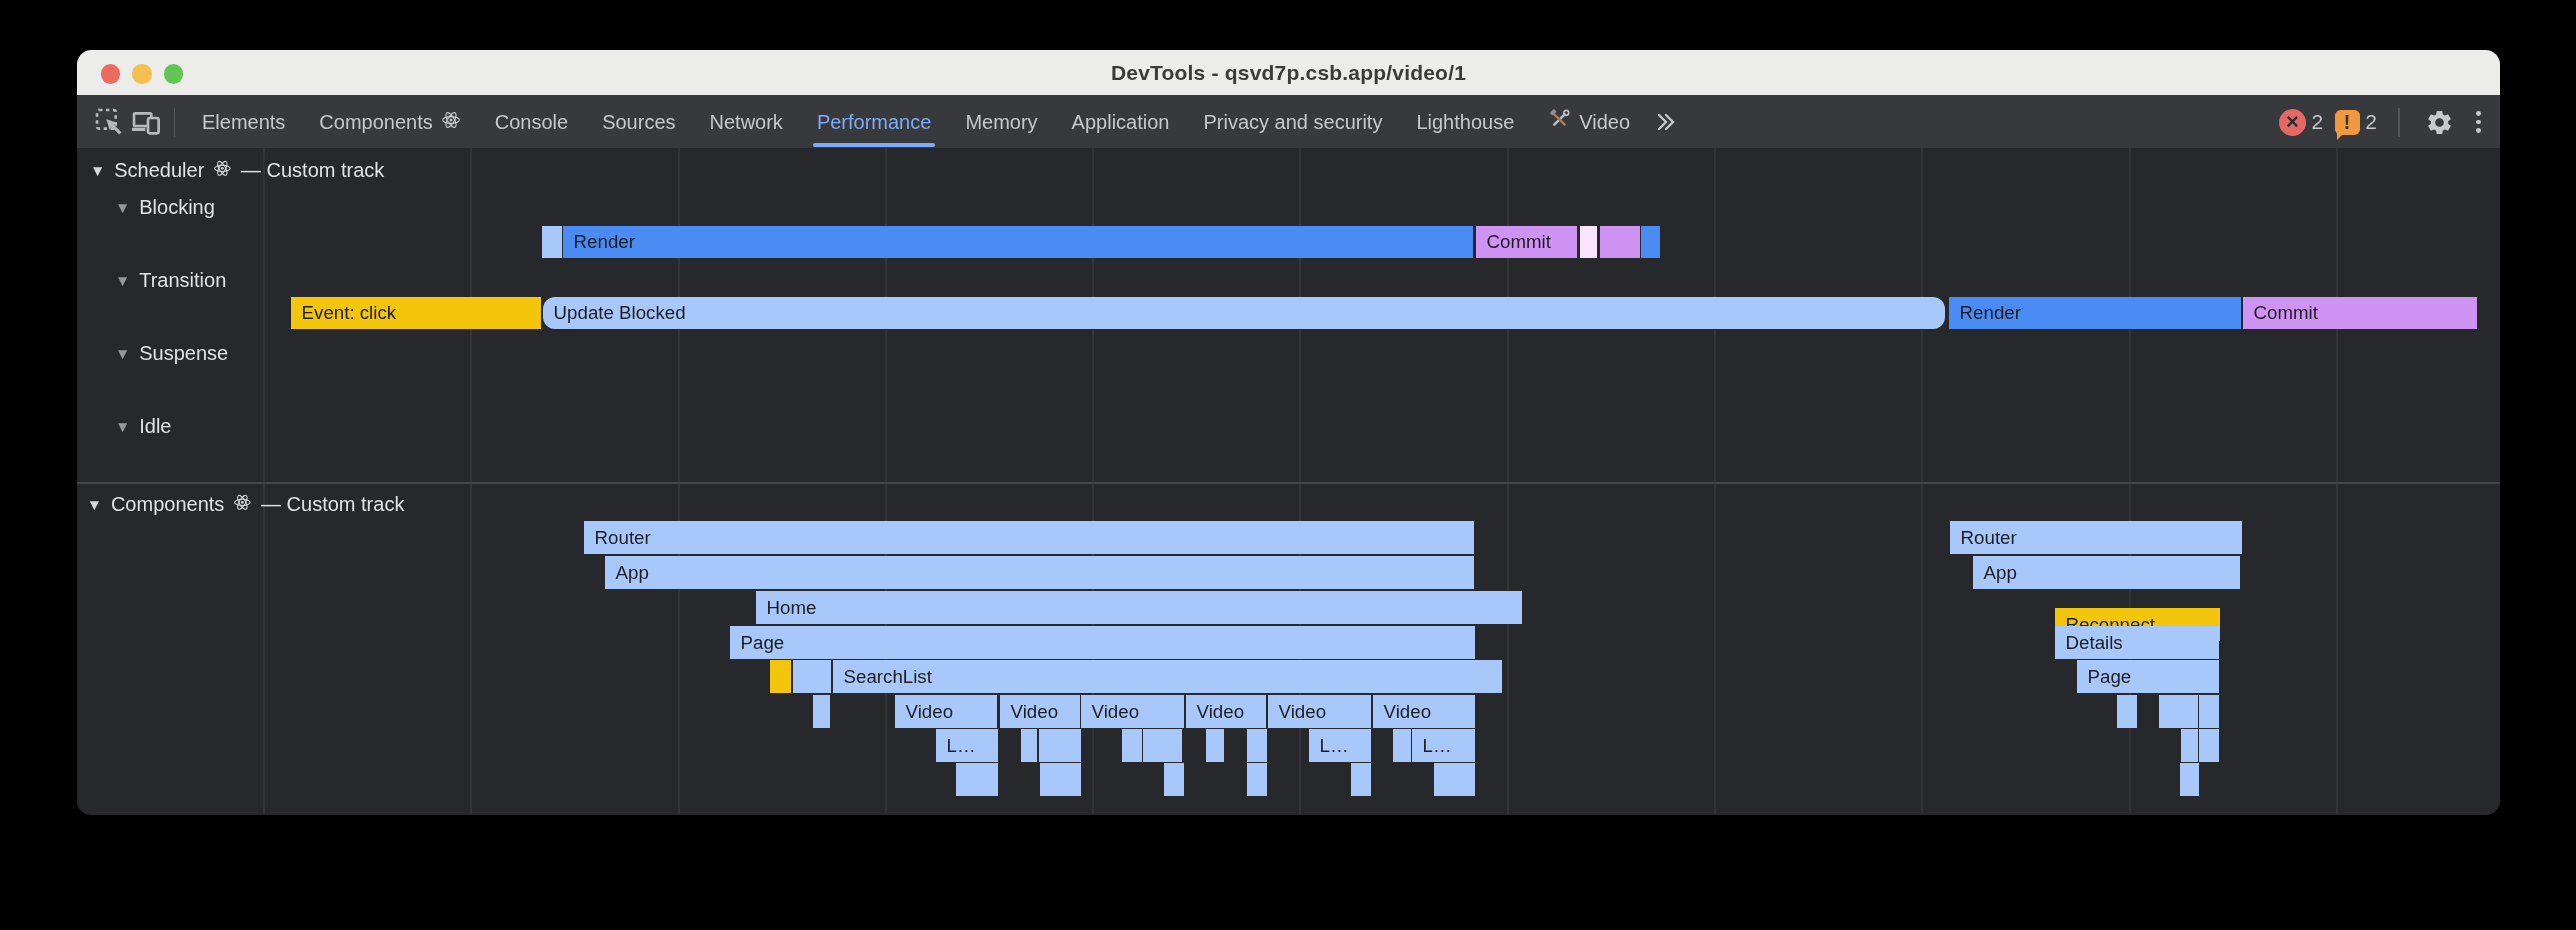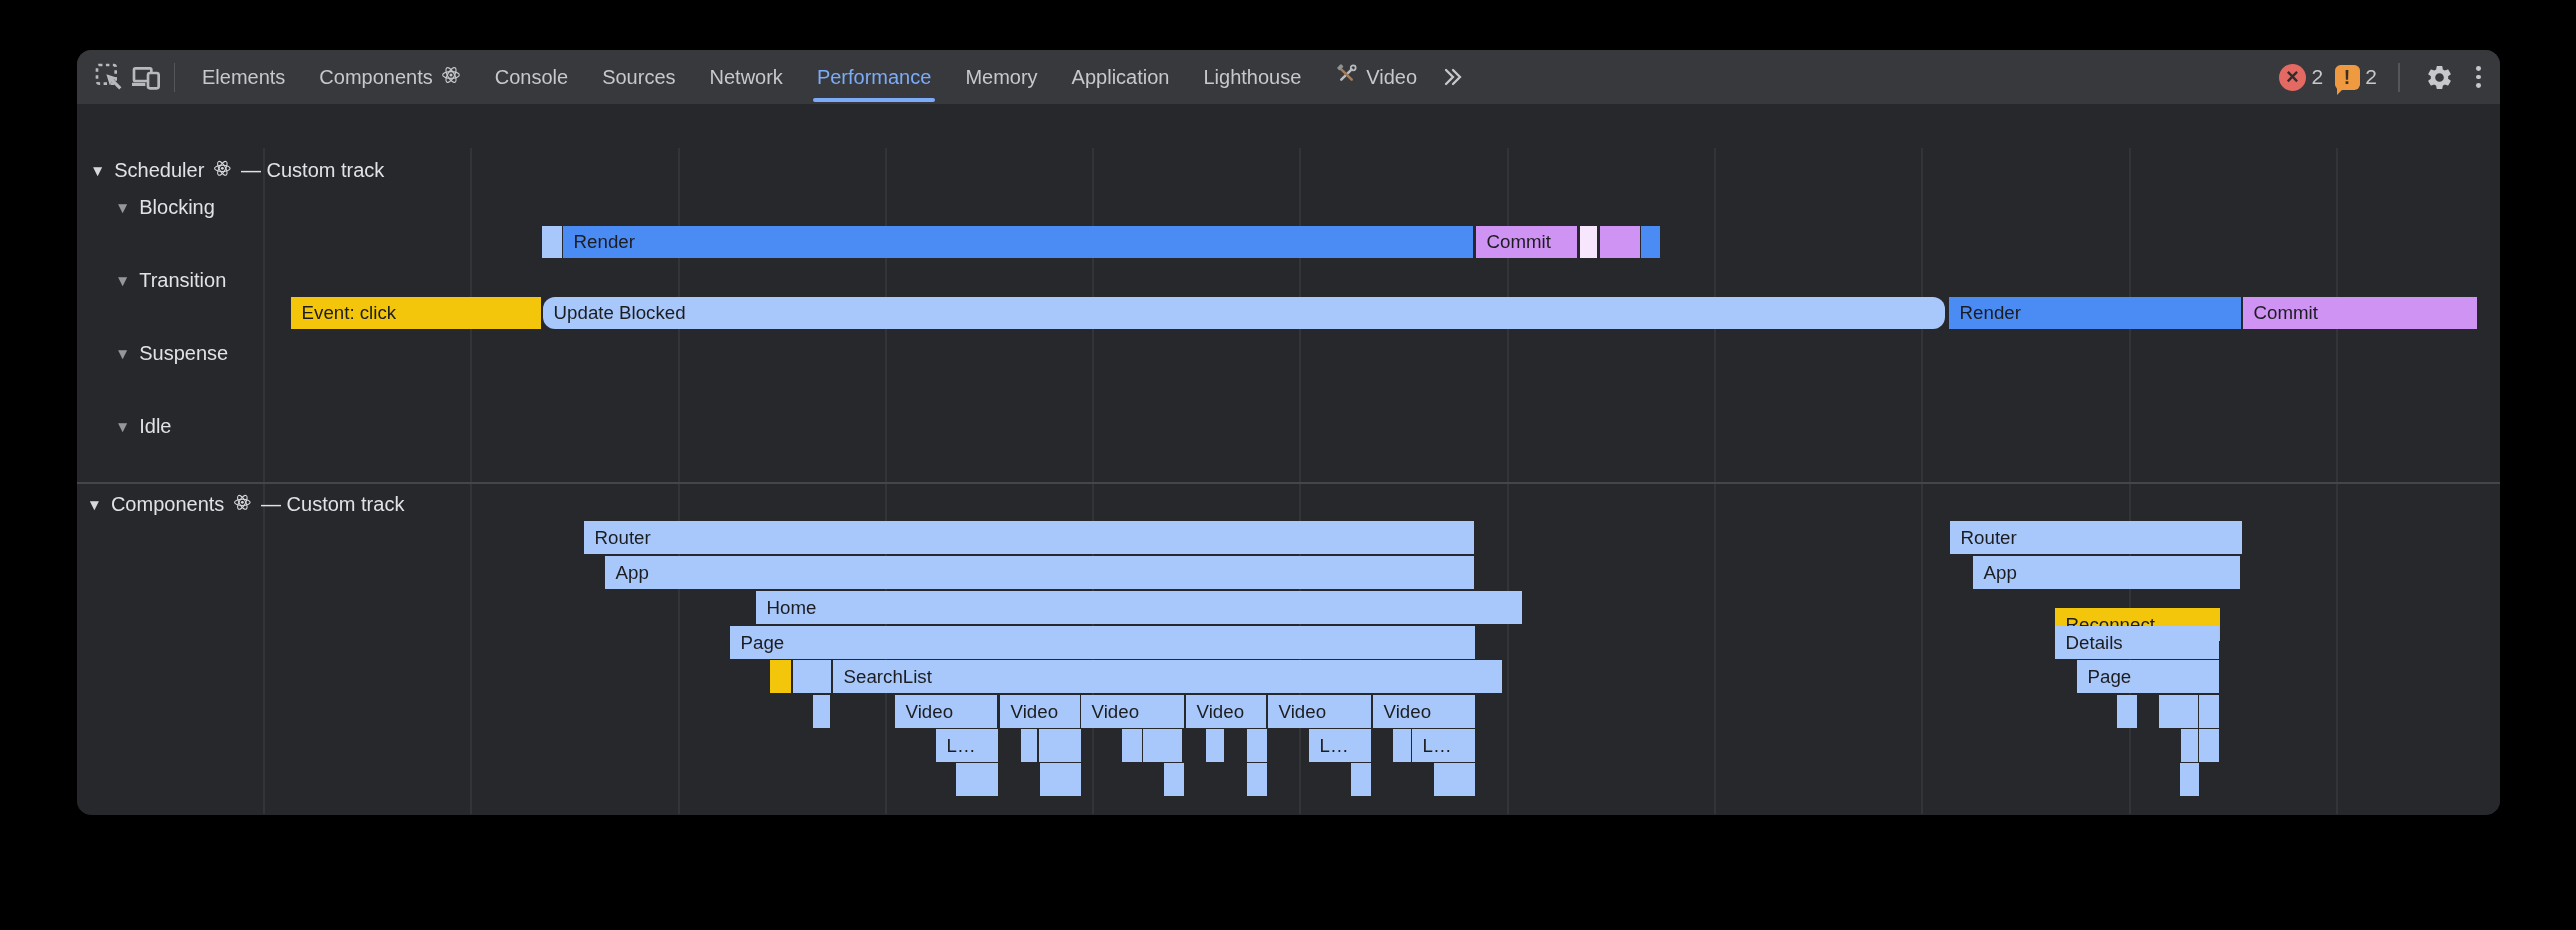--- a/index.html
+++ b/index.html
@@ -38,20 +38,28 @@
   .tri.dim{color:#94979b;}
   .atom{color:#d6d8db;}
   .bar{position:absolute;box-sizing:border-box;display:flex;align-items:center;overflow:hidden;
     white-space:nowrap;font-size:18.7px;color:#1c1d20;padding-left:10.6px;}
 </style>
 </head>
 <body>
 
 <div class="window">
 
+  <div class="titlebar">
+    <div class="traffic">
+      <div class="tl red"></div>
+      <div class="tl yellow"></div>
+      <div class="tl green"></div>
+    </div>
+    <div class="wtitle">DevTools - qsvd7p.csb.app/video/1</div>
+  </div>
 
   <div class="toolbar">
     <div class="ticon">
       <svg width="32" height="32" viewBox="0 0 24 24" fill="none">
         <rect x="3" y="3" width="14" height="14" rx="1.5" stroke="#b7b9bc" stroke-width="2" stroke-dasharray="2.6 2.6"></rect>
         <path d="M10 10 L18.2 12.6 L14.4 14.4 L12.6 18.2 Z" fill="#b7b9bc"></path>
         <line x1="14" y1="14" x2="20.5" y2="20.5" stroke="#b7b9bc" stroke-width="2.4"></line>
       </svg>
     </div>
     <div class="ticon">
@@ -88,20 +96,23 @@
       </div>
     <div class="tab active">
       <span>Performance</span>
       <div class="underline"></div>
     </div>
     <div class="tab">
         <span>Memory</span>
       </div>
     <div class="tab">
         <span>Application</span>
+      </div>
+    <div class="tab">
+        <span>Privacy and security</span>
       </div>
     <div class="tab">
         <span>Lighthouse</span>
       </div>
     <div class="tab">
       <span>
         <svg width="23" height="23" viewBox="0 0 24 24" fill="none">
           <rect x="10.7" y="3" width="2.6" height="18" rx="1.3" transform="rotate(45 12 12)" fill="#b9bbbe"></rect>
           <rect x="10.7" y="3" width="2.6" height="18" rx="1.3" transform="rotate(-45 12 12)" fill="#a97c50"></rect>
           <rect x="2.5" y="2.5" width="6" height="4" rx="1" transform="rotate(-45 5.5 4.5)" fill="#8f9194"></rect>

